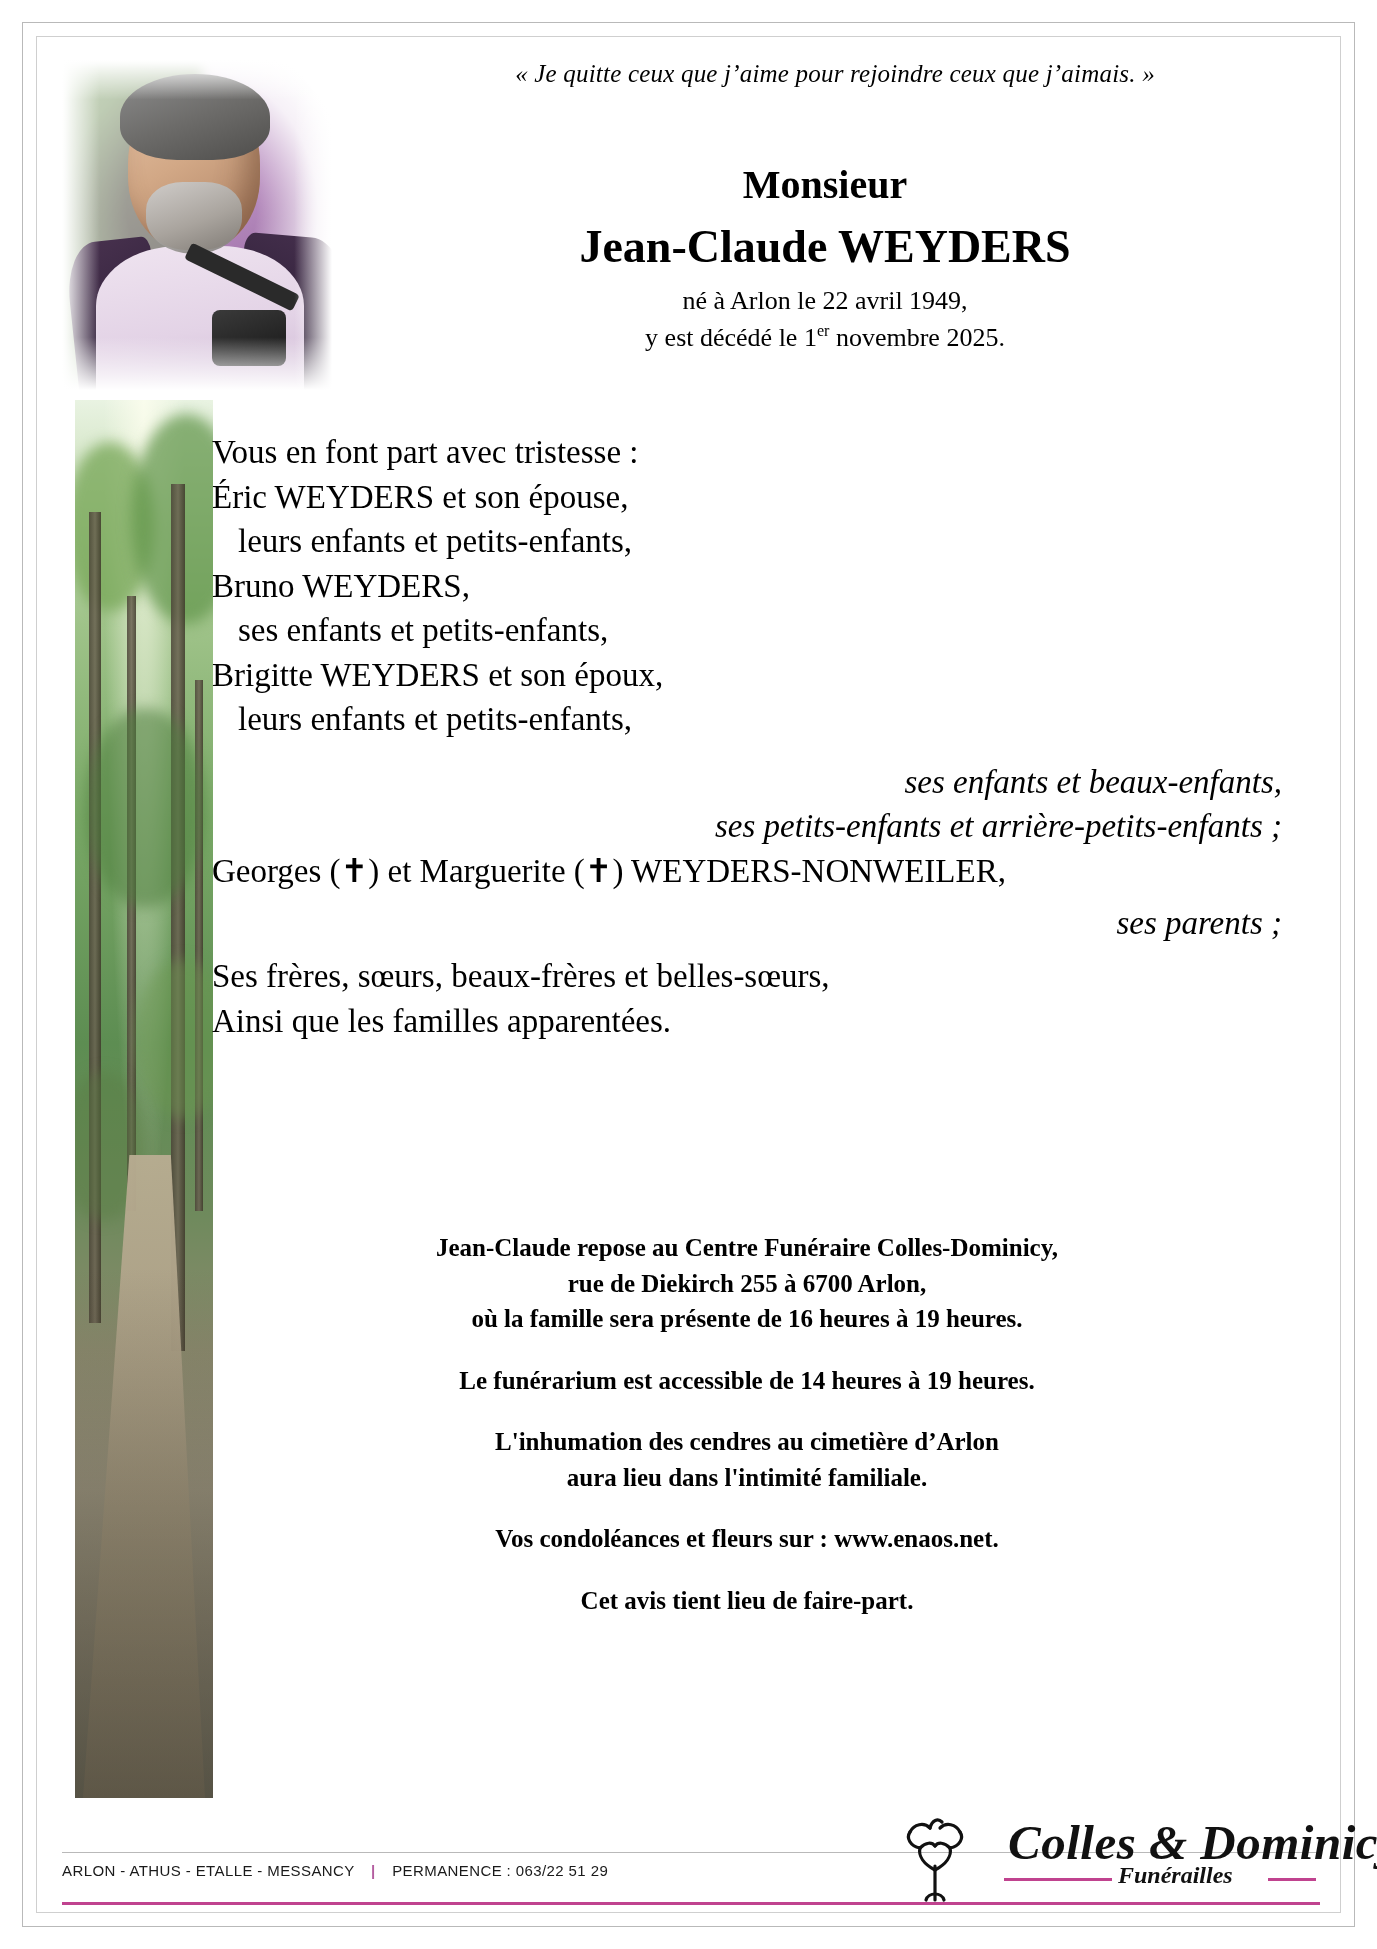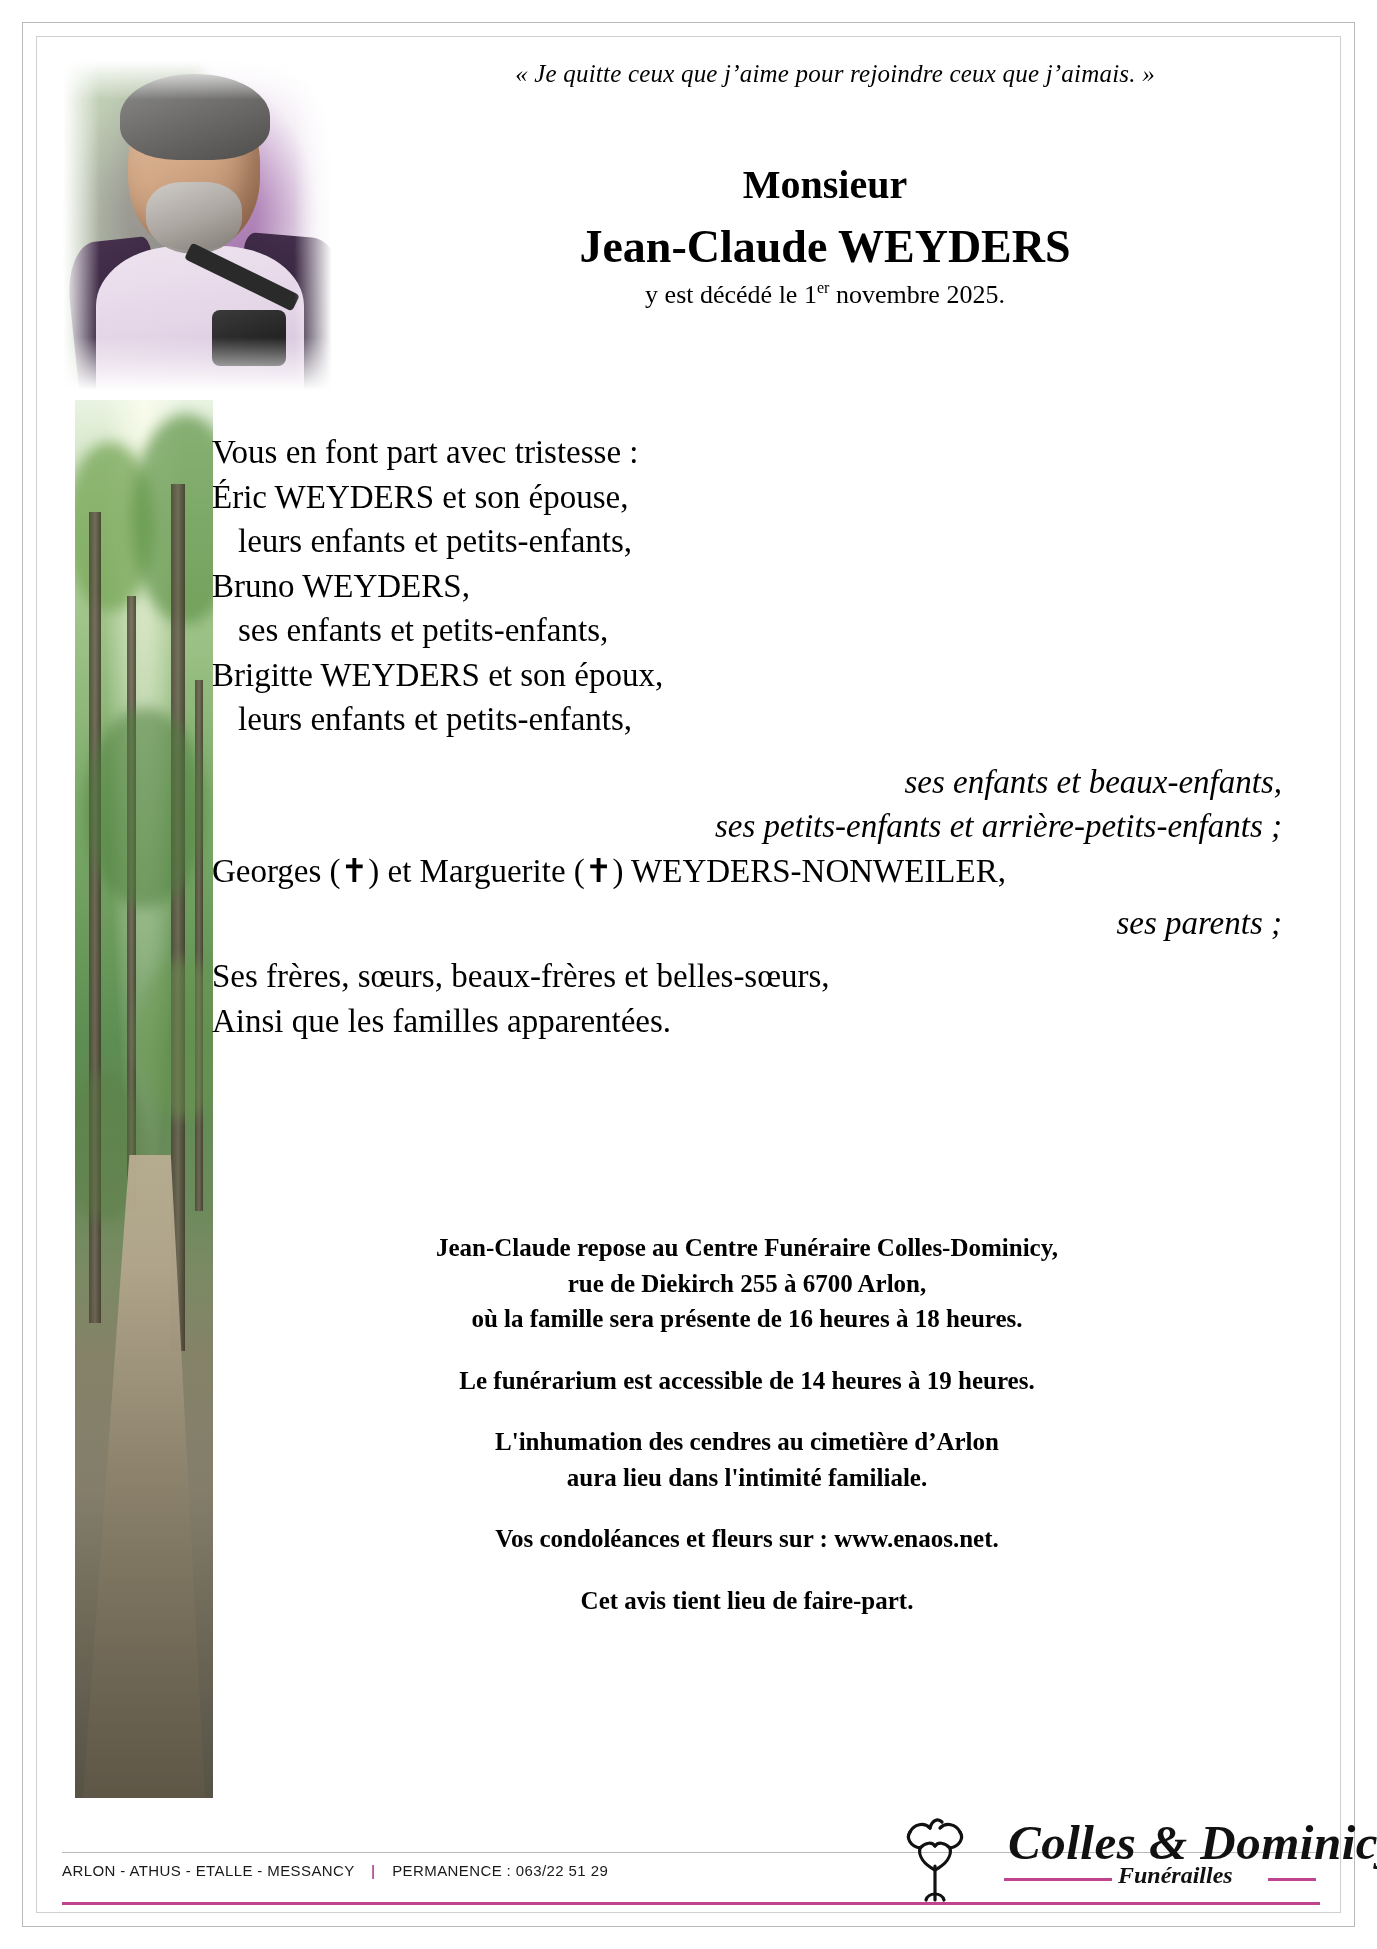--- a/index.html
+++ b/index.html
@@ -413,20 +413,21 @@
     <div class="leaf l5"></div>
     <div class="path"></div>
     <div class="shadow"></div>
   </div>
 
   <div class="quote">« Je quitte ceux que j’aime pour rejoindre ceux que j’aimais. »</div>
 
   <div class="title-block">
     <div class="monsieur">Monsieur</div>
     <div class="name">Jean-Claude WEYDERS</div>
+    <div class="born">né à Arlon le 22 avril 1949,</div>
     <div class="died"><span>y est décédé le 1</span><sup>er</sup><span> novembre 2025.</span></div>
   </div>
 
   <div class="family">
     <div class="ln">Vous en font part avec tristesse :</div>
     <div class="ln">Éric WEYDERS et son épouse,</div>
     <div class="ln indent">leurs enfants et petits-enfants,</div>
     <div class="ln">Bruno WEYDERS,</div>
     <div class="ln indent">ses enfants et petits-enfants,</div>
     <div class="ln">Brigitte WEYDERS et son époux,</div>
@@ -439,21 +440,21 @@
     <div class="right">ses parents ;</div>
     <div class="gap-sm"></div>
     <div class="ln">Ses frères, sœurs, beaux-frères et belles-sœurs,</div>
     <div class="ln">Ainsi que les familles apparentées.</div>
   </div>
 
   <div class="details">
     <div class="para">
       <div>Jean-Claude repose au Centre Funéraire Colles-Dominicy,</div>
       <div>rue de Diekirch 255 à 6700 Arlon,</div>
-      <div>où la famille sera présente de 16 heures à 18 heures.</div>
+      <div>où la famille sera présente de 16 heures à 19 heures.</div>
     </div>
     <div class="para">
       <div>Le funérarium est accessible de 14 heures à 19 heures.</div>
     </div>
     <div class="para">
       <div>L'inhumation des cendres au cimetière d’Arlon</div>
       <div>aura lieu dans l'intimité familiale.</div>
     </div>
     <div class="para">
       <div>Vos condoléances et fleurs sur : www.enaos.net.</div>

